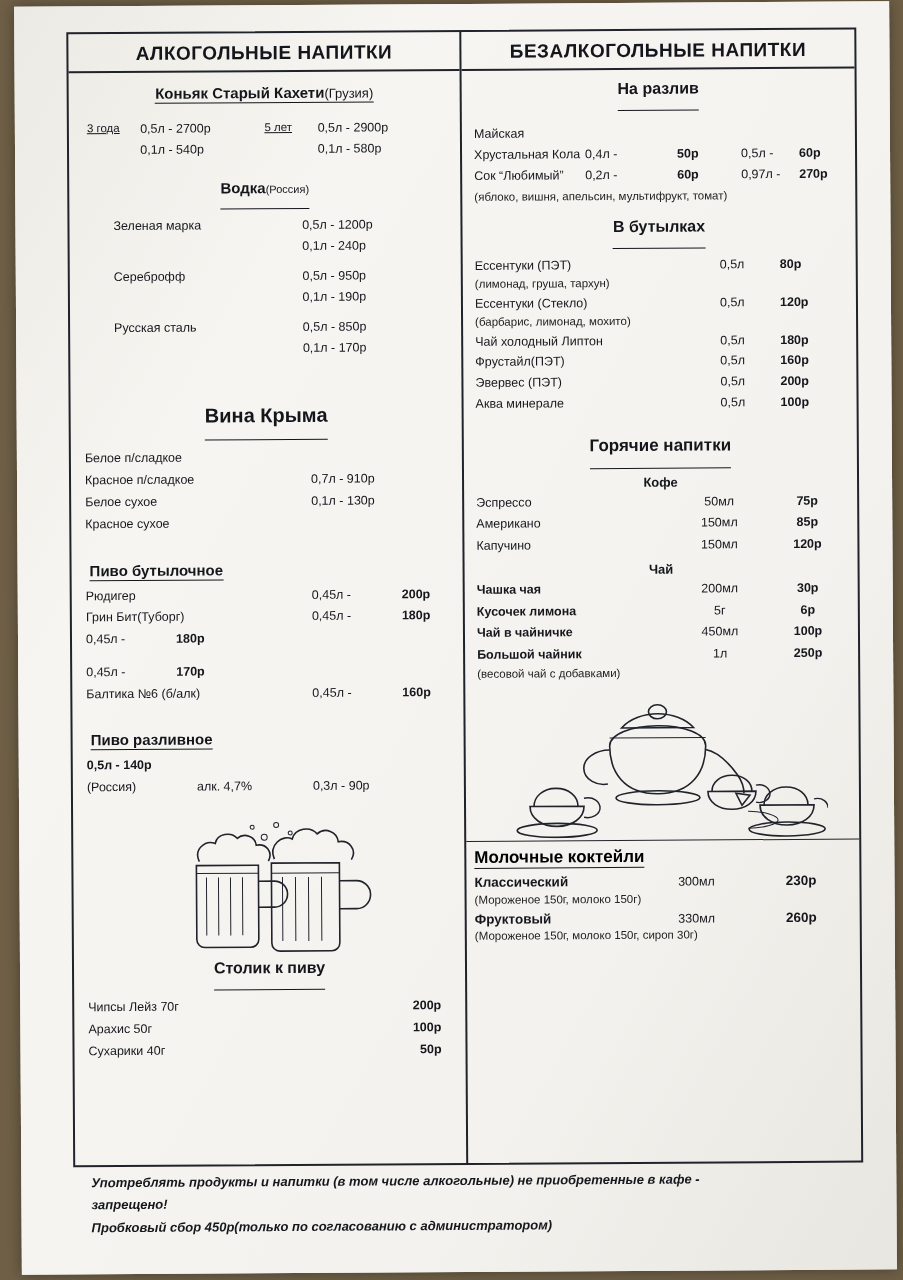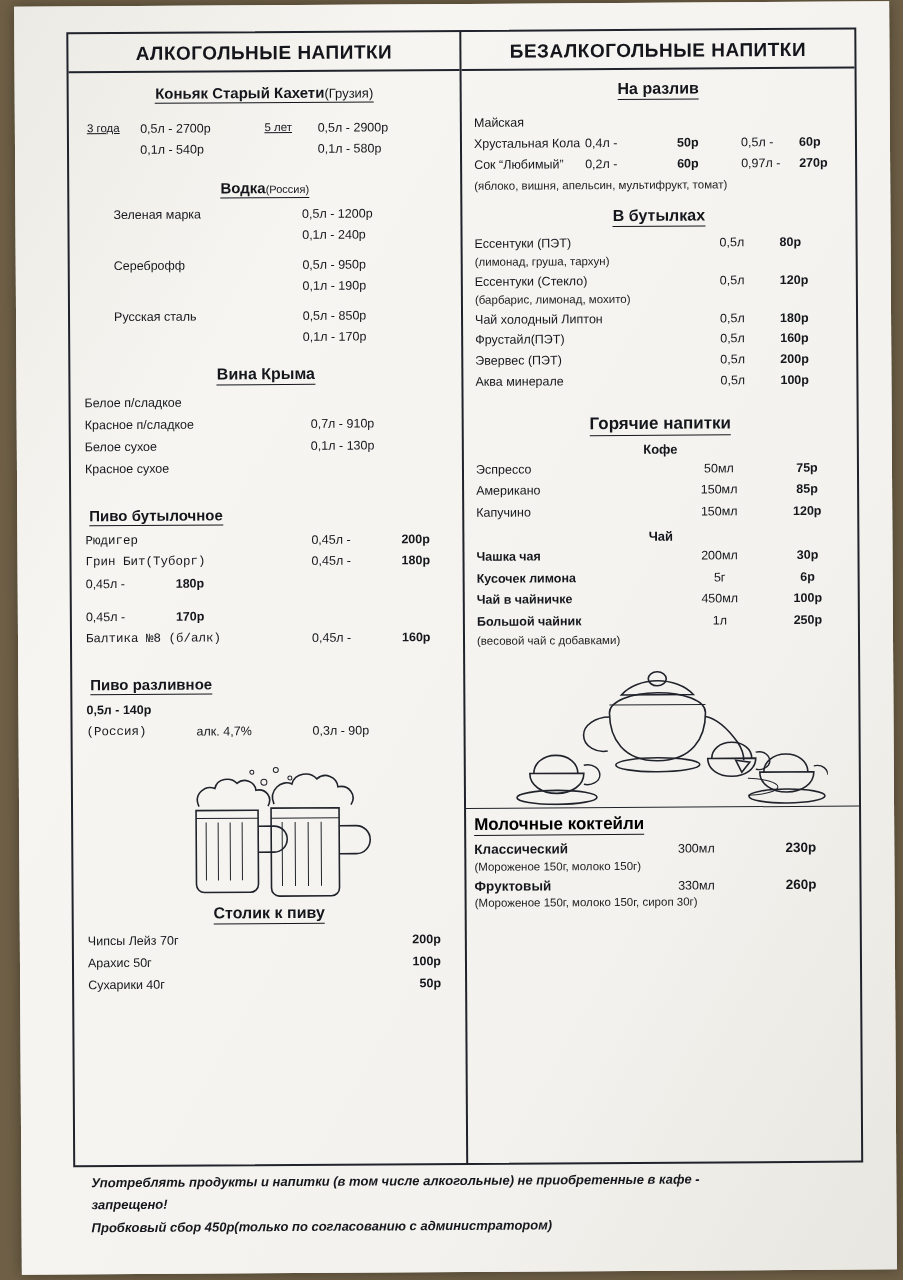--- a/index.html
+++ b/index.html
@@ -79,21 +79,21 @@
     color: #14161c;
     margin: 11px 0 6px;
   }
   .sub-head .small {
     font-weight: normal;
     font-size: 11px;
   }
   .sub-head-u {
     display: inline-block;
     border-bottom: 1px solid #14161c;
-    padding-bottom: 1px;
+    padding-bottom: 12px;
   }
   .left-head {
     font-weight: bold;
     font-size: 15px;
     color: #14161c;
     margin: 12px 0 5px 18px;
     display: inline-block;
     border-bottom: 1px solid #14161c;
     padding-bottom: 1px;
   }
@@ -131,21 +131,21 @@
     margin: 0 14px;
   }
   .wine-row .nm { width: 226px; }
   .beer-row {
     display: flex;
     font-size: 12.5px;
     color: #15171d;
     line-height: 1.72;
     margin: 0 14px;
   }
-  .beer-row .nm { width: 226px; font-family: Liberation Mono, monospace; }
+  .beer-row .nm { width: 226px; }
   .beer-row .vol { width: 90px; }
   .beer-row .pr { font-weight: bold; }
   .snack-row {
     display: flex;
     font-size: 12.5px;
     color: #15171d;
     line-height: 1.75;
     margin: 0 14px;
   }
   .snack-row .nm { flex: 1; }
@@ -275,21 +275,21 @@
             <span class="nm">Русская сталь</span>
             <span class="pr">0,5л - 850р</span>
           </div>
           <div class="vodka-row">
             <span class="nm"></span>
             <span class="pr">0,1л - 170р</span>
           </div>
         </div>
 
         <div class="sub-head" style="margin-top:16px;">
-          <span class="sub-head-u" style="font-size:16px;">Вина Крыма</span>
+          <span class="sub-head-u" style="font-size:20px;margin-top:28px;">Вина Крыма</span>
         </div>
 
         <div>
           <div class="wine-row">
             <span class="nm">Белое п/сладкое</span>
             <span class="pr"></span>
           </div>
           <div class="wine-row">
             <span class="nm">Красное п/сладкое</span>
             <span class="pr">0,7л - 910р</span>
@@ -322,21 +322,21 @@
           <div class="beer-row">
             <span class="vol">0,45л -</span>
             <span class="pr">180р</span>
           </div>
           <div class="beer-row" style="height:12px;"></div>
           <div class="beer-row">
             <span class="vol">0,45л -</span>
             <span class="pr">170р</span>
           </div>
           <div class="beer-row">
-            <span class="nm">Балтика №8 (б/алк)</span>
+            <span class="nm">Балтика №6 (б/алк)</span>
             <span class="vol">0,45л -</span>
             <span class="pr">160р</span>
           </div>
         </div>
 
         <div style="margin-top:14px;">
           <span class="left-head">Пиво разливное</span>
         </div>
 
         <div>

